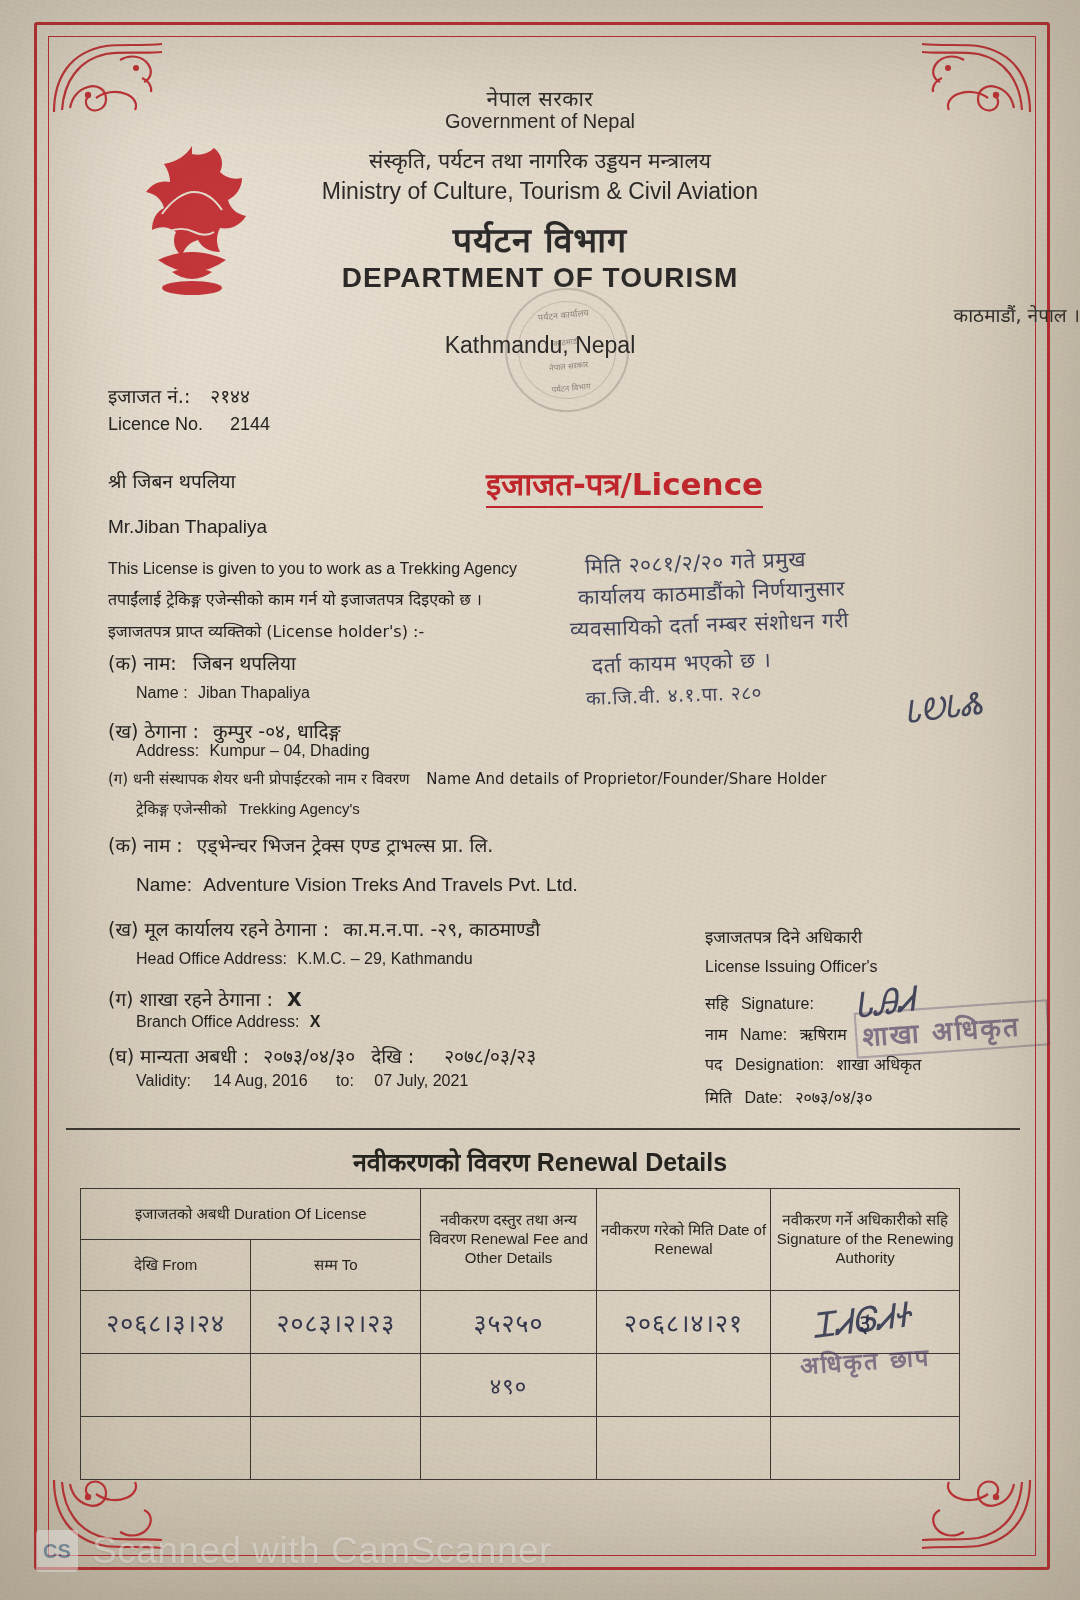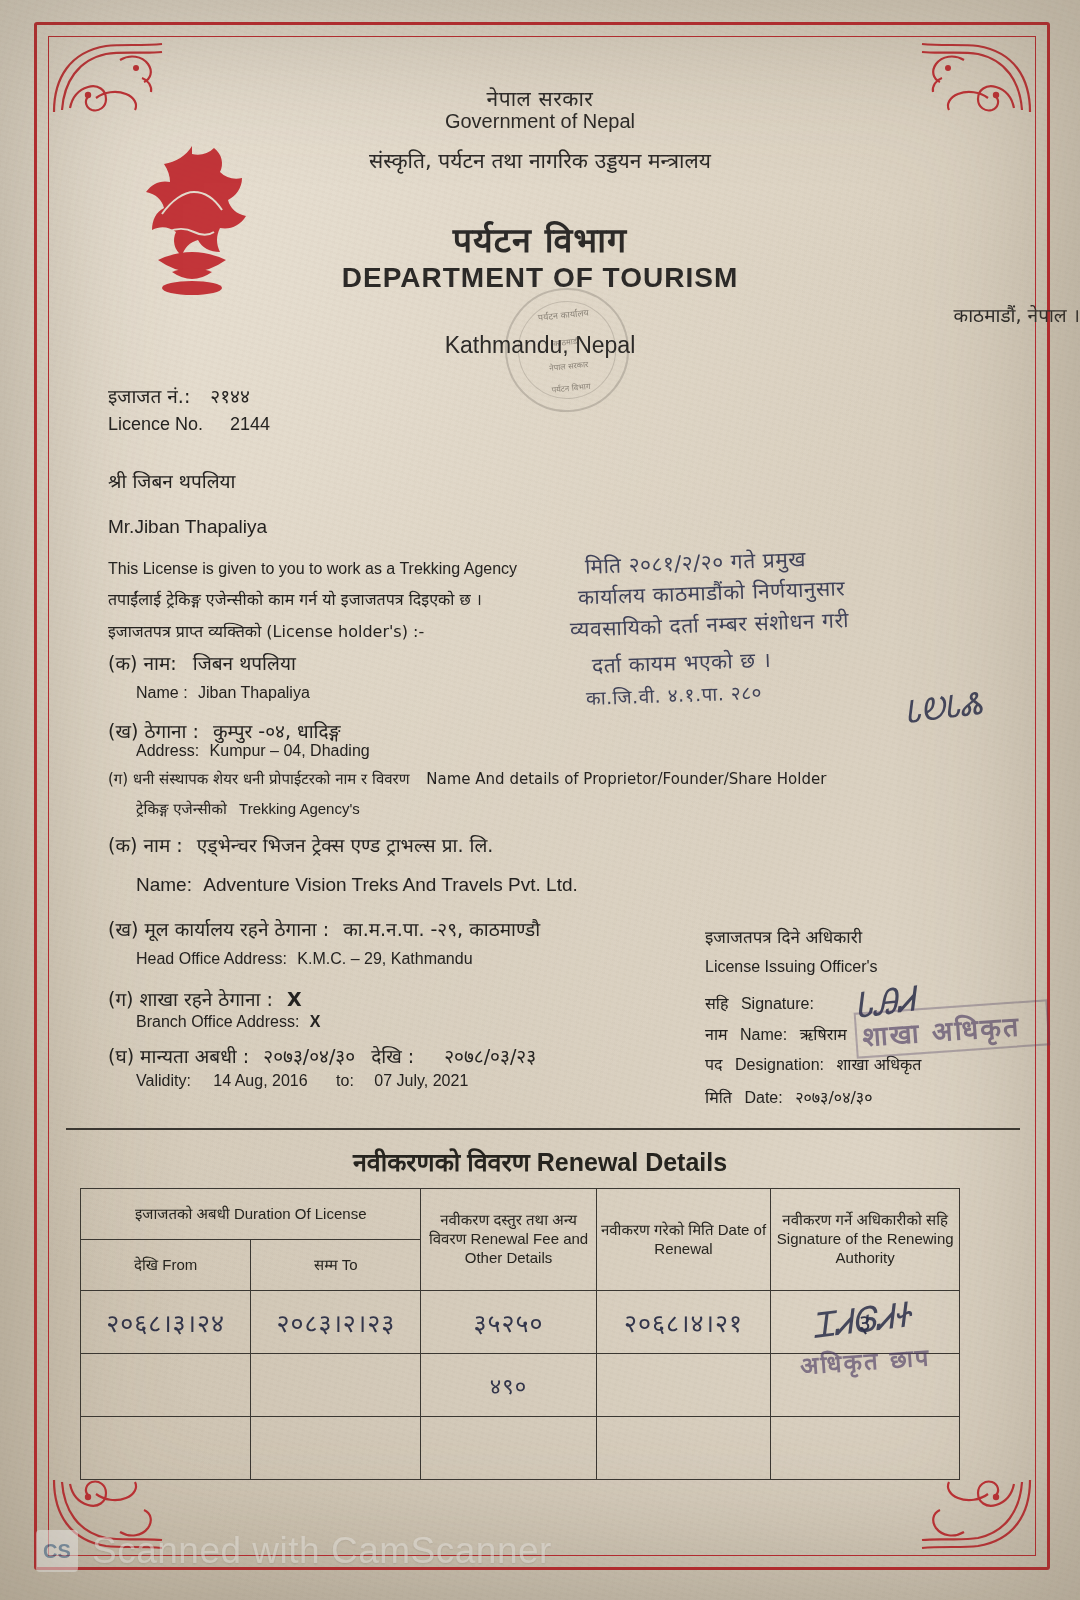--- a/index.html
+++ b/index.html
@@ -340,20 +340,21 @@
       </g>
       <path d="M30 120 q34 -16 68 0 q-34 24 -68 0 z" fill="currentColor"></path>
       <path d="M44 132 q20 -8 40 0 q-20 14 -40 0 z" fill="currentColor"></path>
       <ellipse cx="64" cy="148" rx="30" ry="7" fill="currentColor"></ellipse>
     </svg>
   </div>
 
   <div class="hdr h-np1 np">नेपाल सरकार</div>
   <div class="hdr h-en1">Government of Nepal</div>
   <div class="hdr h-np2 np">संस्कृति, पर्यटन तथा नागरिक उड्डयन मन्त्रालय</div>
+  <div class="hdr h-en2">Ministry of Culture, Tourism &amp; Civil Aviation</div>
   <div class="hdr h-dept-np np">पर्यटन विभाग</div>
   <div class="hdr h-dept-en">DEPARTMENT OF TOURISM</div>
   <div class="hdr h-np3 np">काठमाडौं, नेपाल ।</div>
   <div class="hdr h-en3">Kathmandu, Nepal</div>
 
   <div class="office-stamp">
     <div class="inner"></div>
     <span class="s1">पर्यटन कार्यालय</span>
     <span class="s2">काठमाडौं</span>
     <span class="s3">नेपाल सरकार</span>
@@ -362,20 +363,21 @@
 
   <div class="lic-no-np np">
     <span>इजाजत नं.:</span>
     <span class="val">२१४४</span>
   </div>
   <div class="lic-no-en">
     <span>Licence No.</span>
     <span class="val">2144</span>
   </div>
 
+  <div class="licence-title">इजाजत-पत्र/Licence</div>
 
   <div class="body-left">
     <div class="ln f19 np" style="top:468px">श्री जिबन थपलिया</div>
     <div class="ln f17" style="top:516px">Mr.Jiban Thapaliya</div>
 
     <div class="ln f16" style="top:560px">This License is given to you to work as a Trekking Agency</div>
     <div class="ln f16 np" style="top:588px">तपाईंलाई ट्रेकिङ्ग एजेन्सीको काम गर्न यो इजाजतपत्र दिइएको छ ।</div>
     <div class="ln f16 np" style="top:620px">इजाजतपत्र प्राप्त व्यक्तिको (License holder's) :-</div>
 
     <div class="ln f17 np" style="top:650px">

